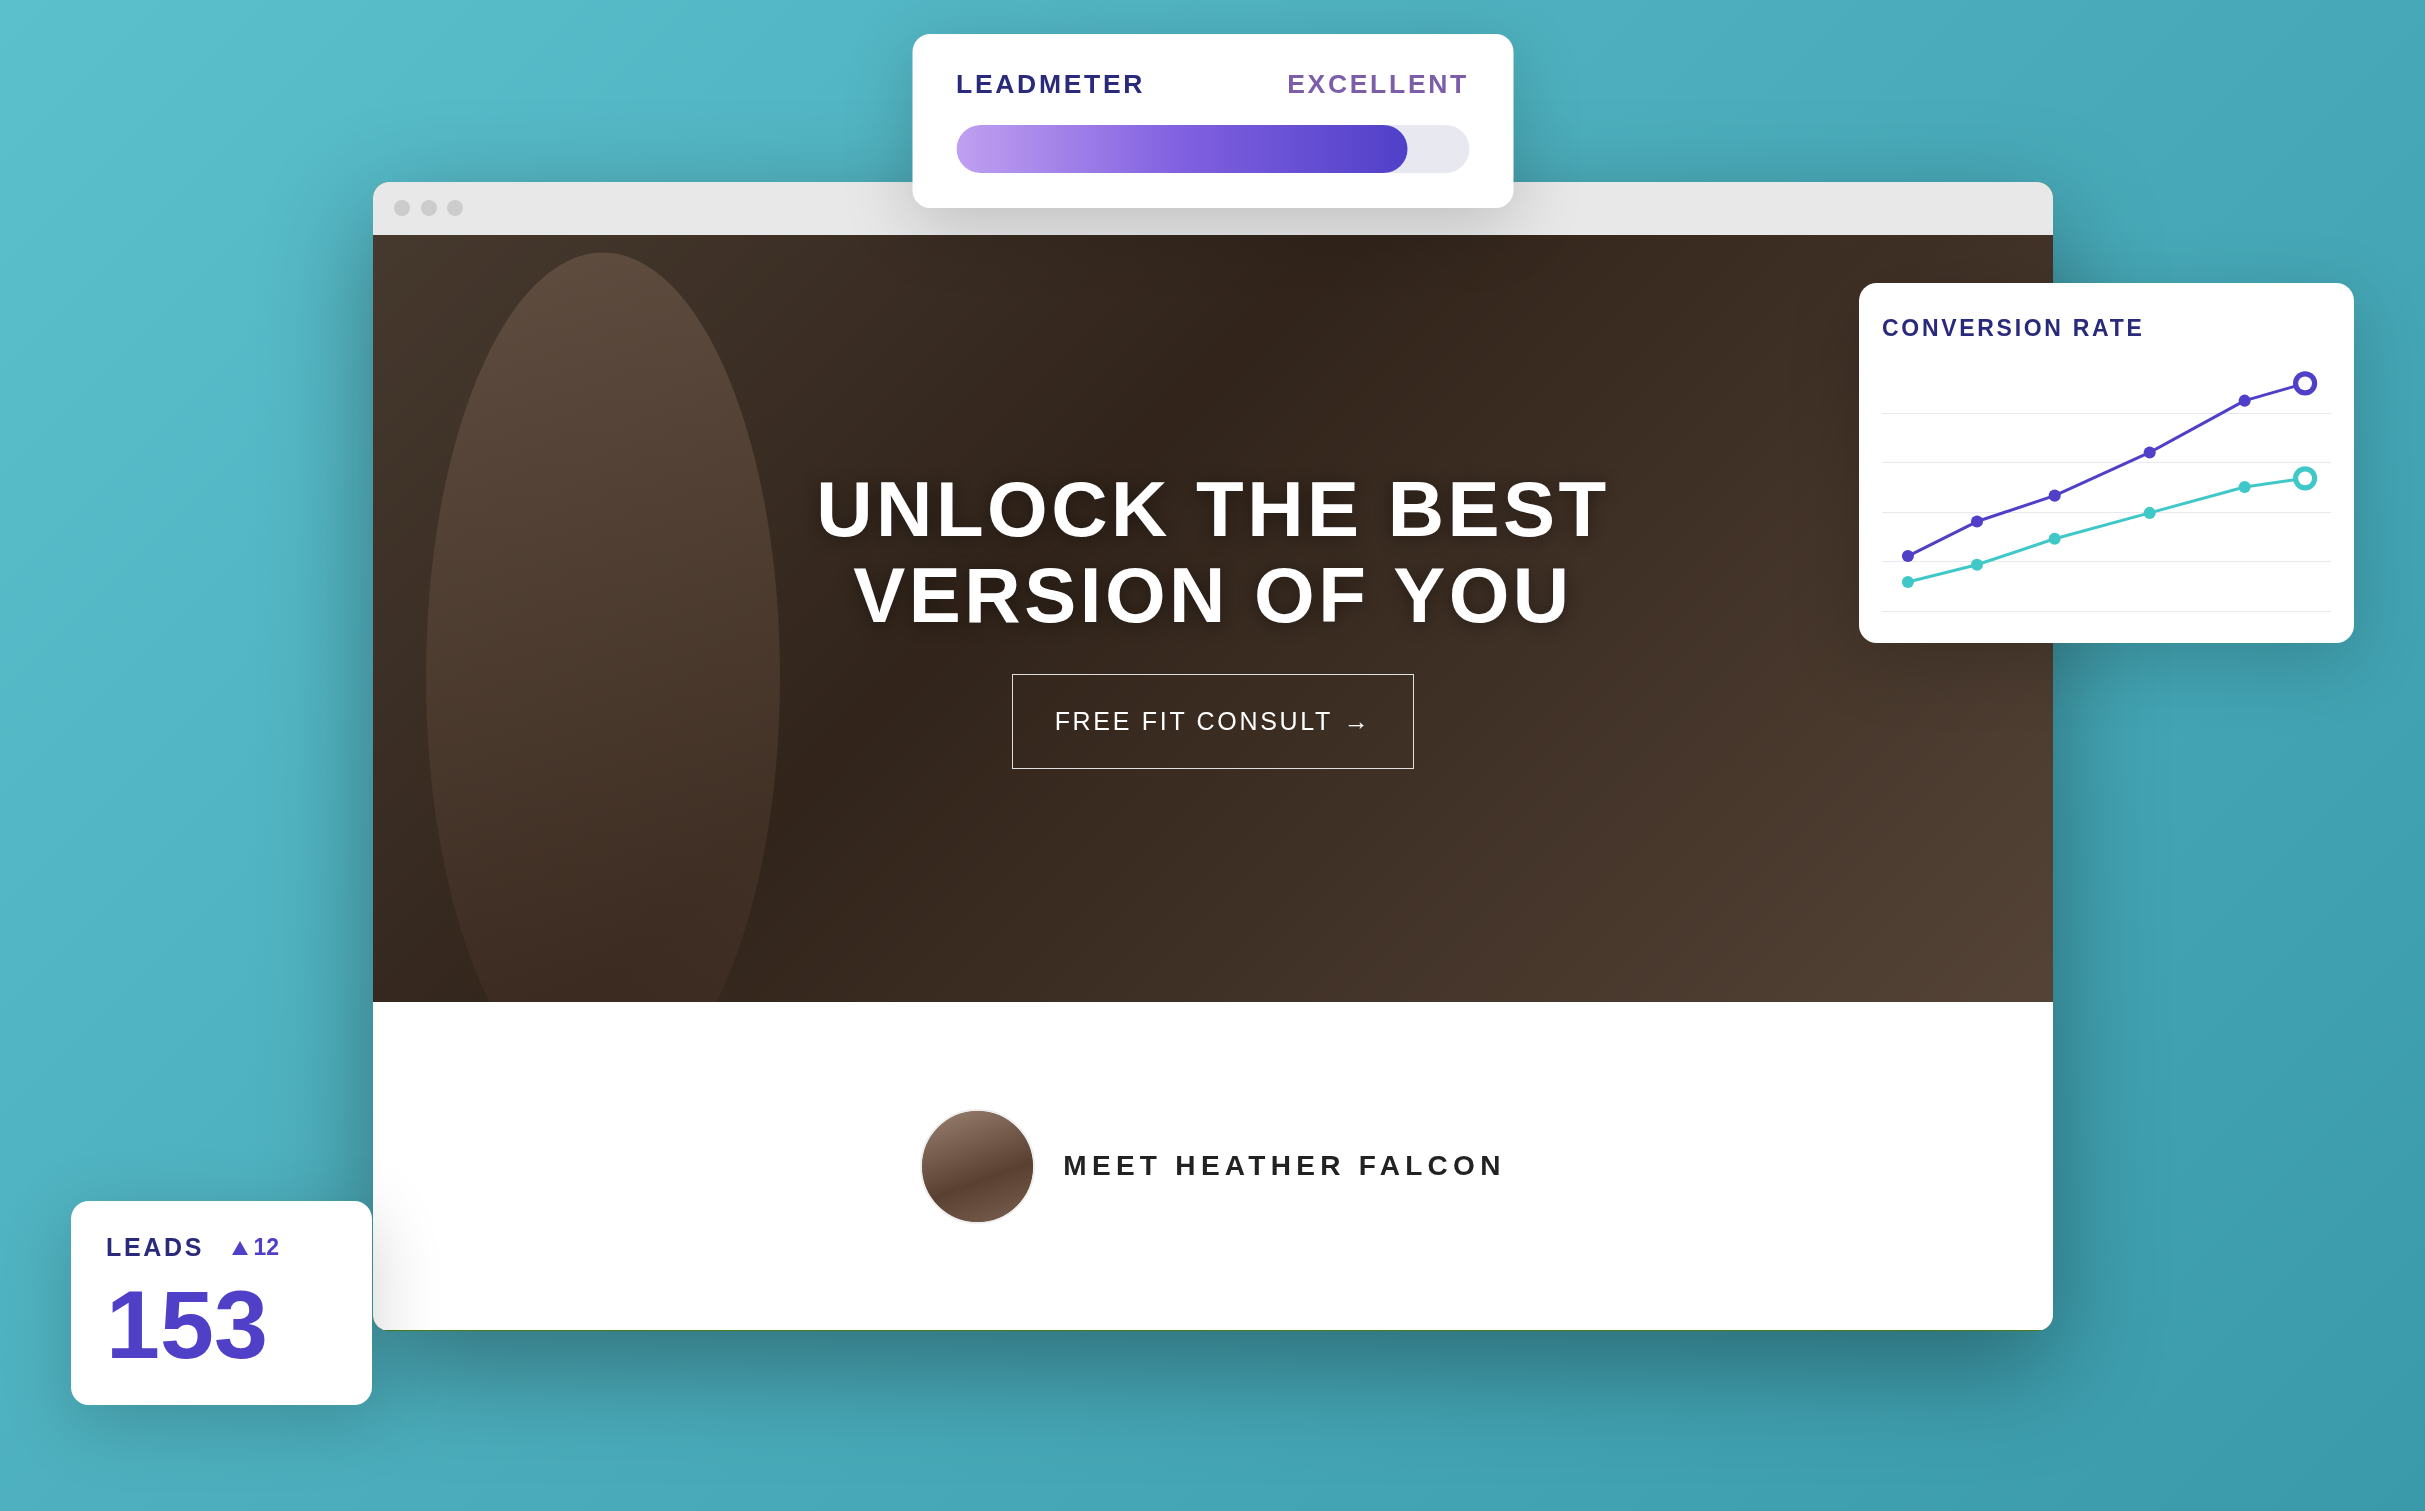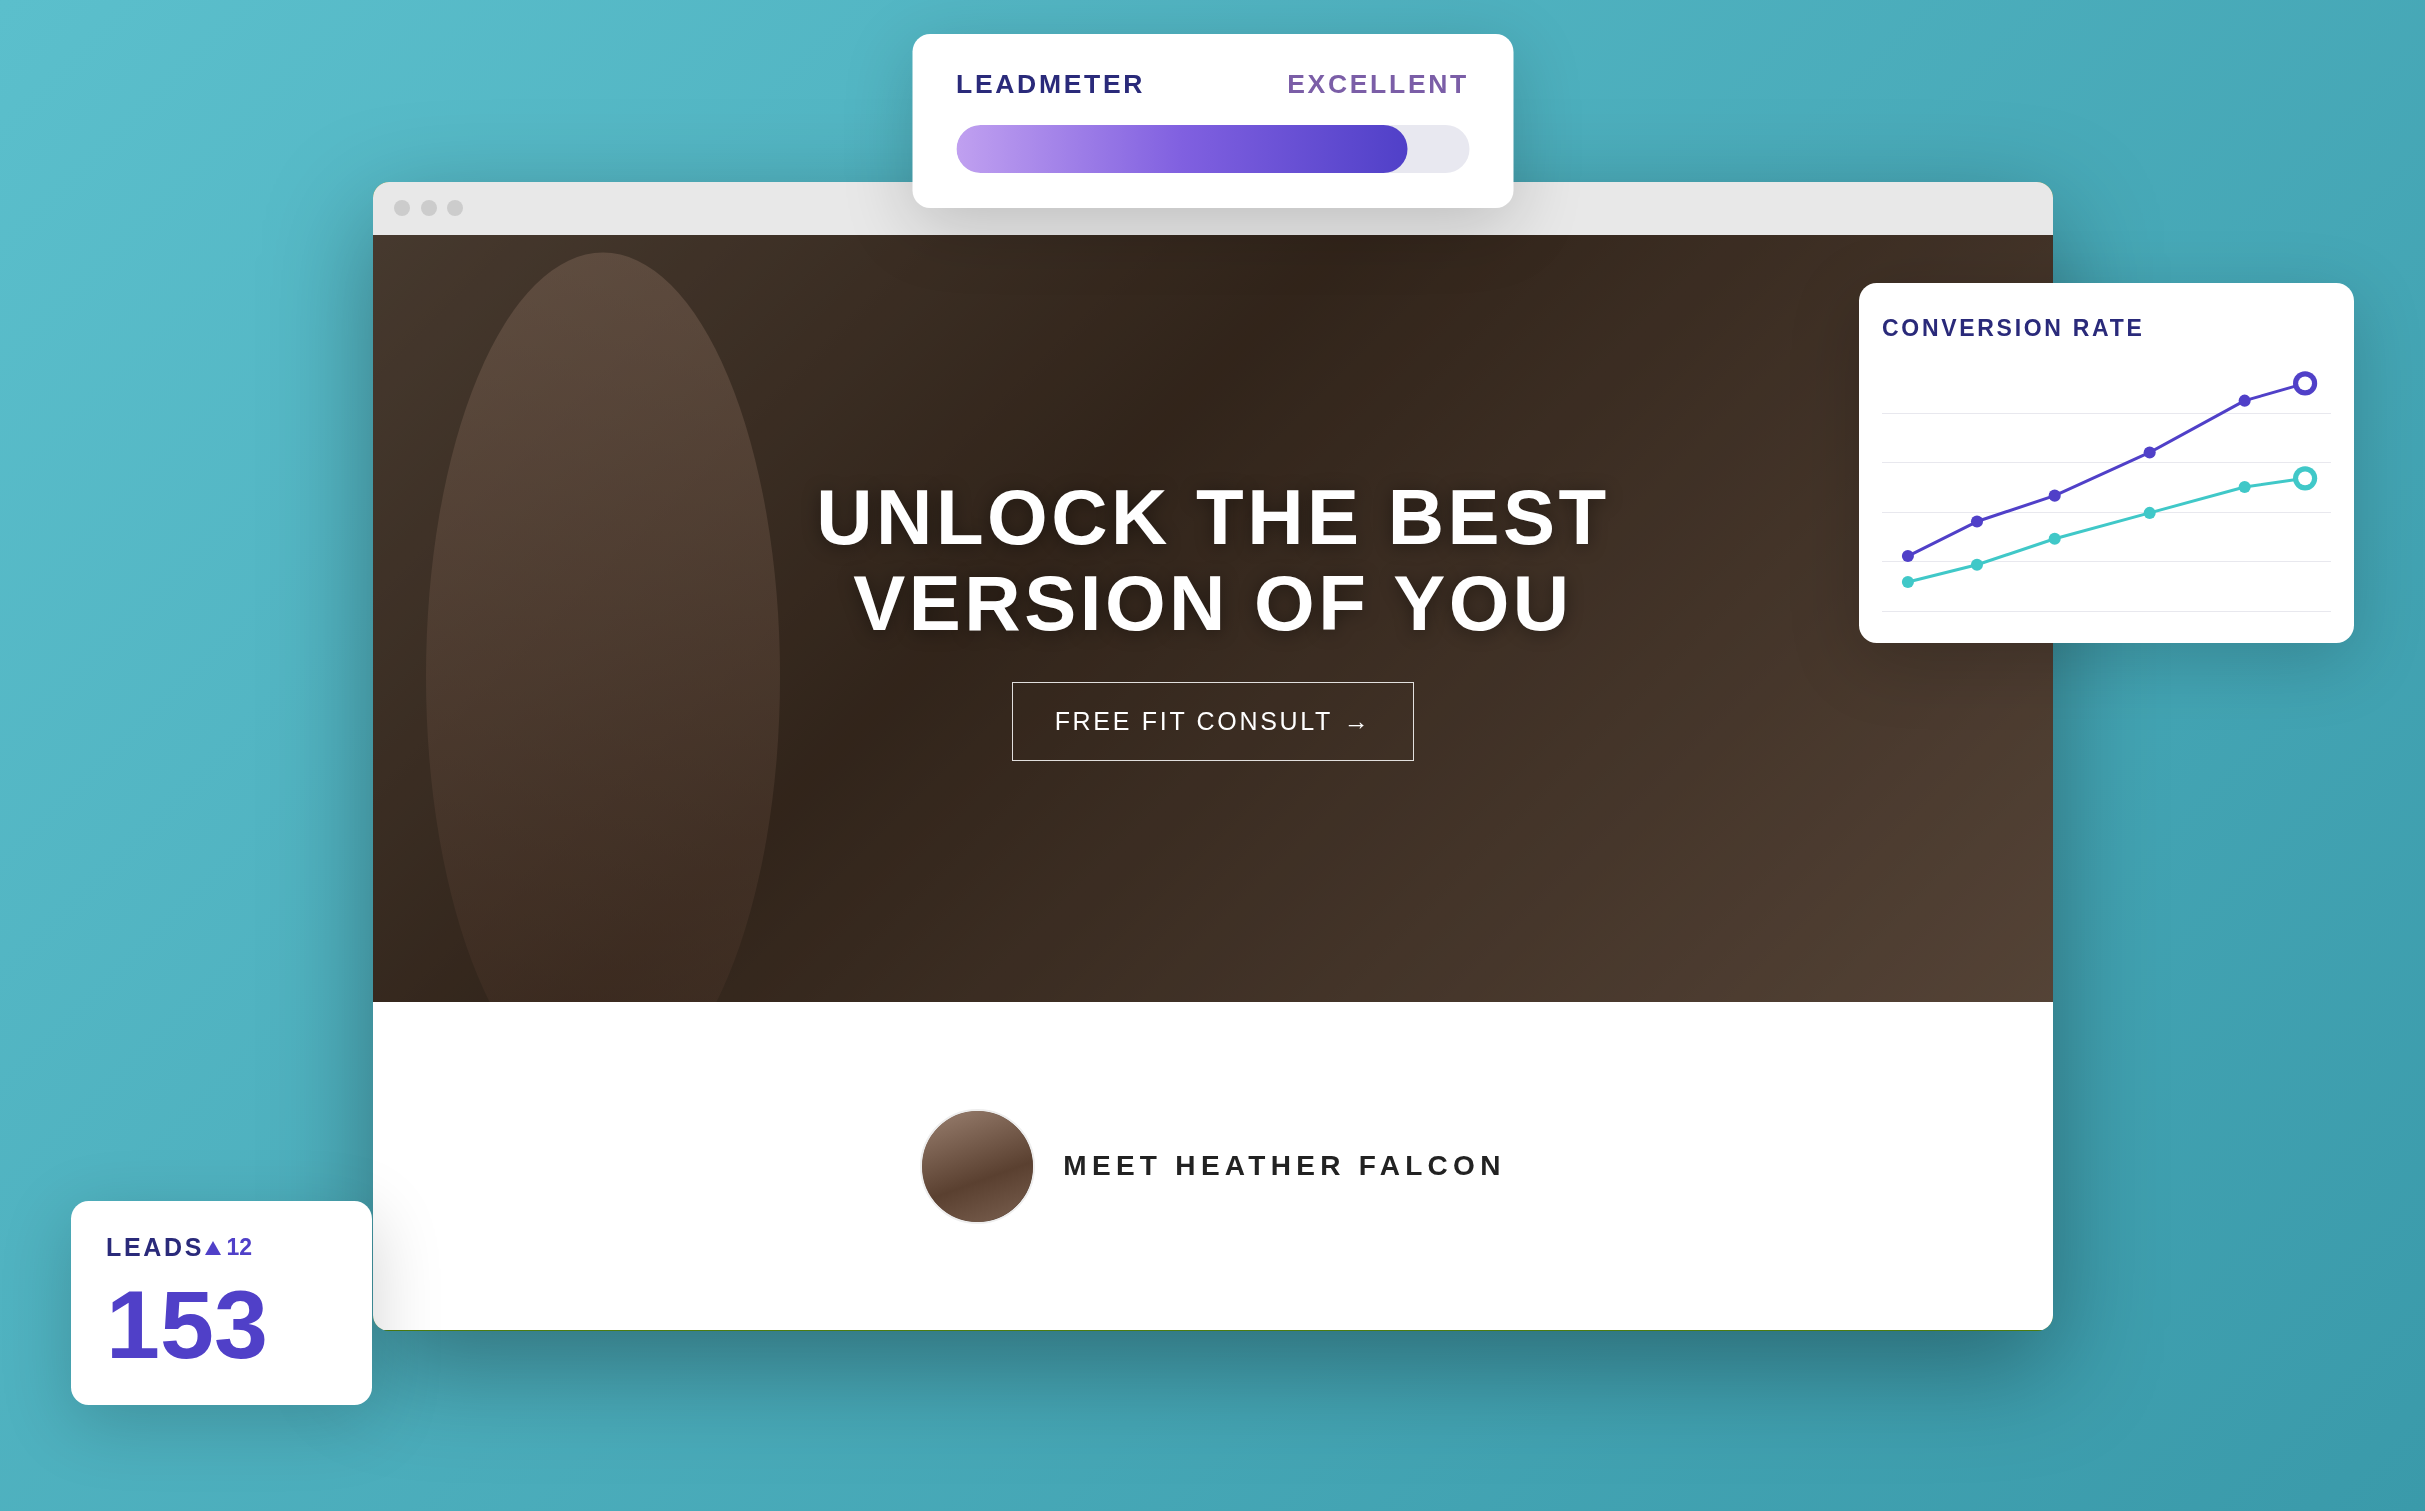--- a/index.html
+++ b/index.html
@@ -86,21 +86,21 @@
       letter-spacing: 3.5px;
       line-height: 1.1;
       text-shadow: 0 1.8px 17.7px rgba(0,0,0,0.4);
     }
 
     .hero-cta {
       margin-top: 35px;
       border: 1.8px solid rgba(255,255,255,0.85);
       color: white;
       background: transparent;
-      padding: 24px 42px;
+      padding: 32px 42px;
       font-size: 25px;
       letter-spacing: 2.7px;
       text-transform: uppercase;
       cursor: pointer;
       font-weight: 500;
     }
 
     .hero-cta-arrow {
       margin-left: 10.6px;
     }
@@ -233,21 +233,21 @@
       background: white;
       border-radius: 17.7px;
       padding: 32px 35px;
       box-shadow: 0 17.7px 71px rgba(0,0,0,0.18);
       z-index: 10;
     }
 
     .leads-header {
       display: flex;
       align-items: center;
-      gap: 1px;
+      gap: 28px;
       margin-bottom: 14px;
     }
 
     .leads-label {
       font-size: 25px;
       font-weight: 800;
       letter-spacing: 2.7px;
       color: #2a2a7a;
       text-transform: uppercase;
     }

